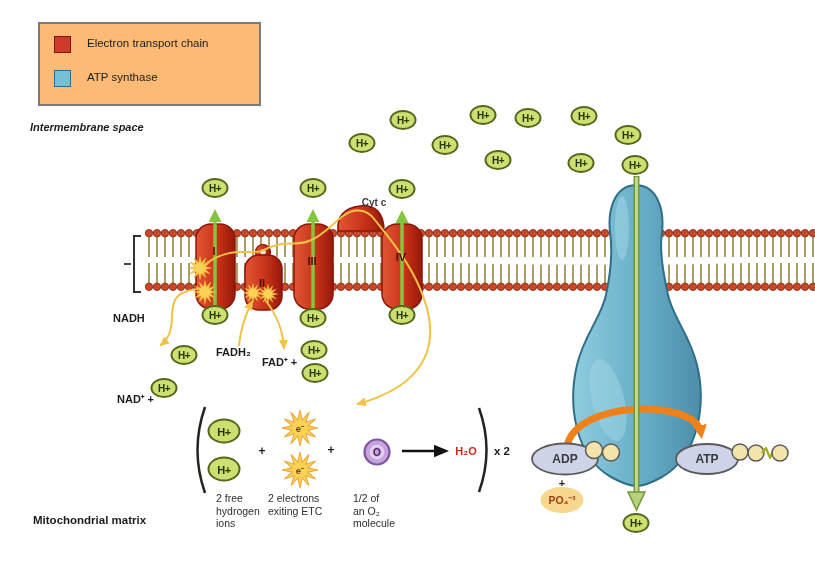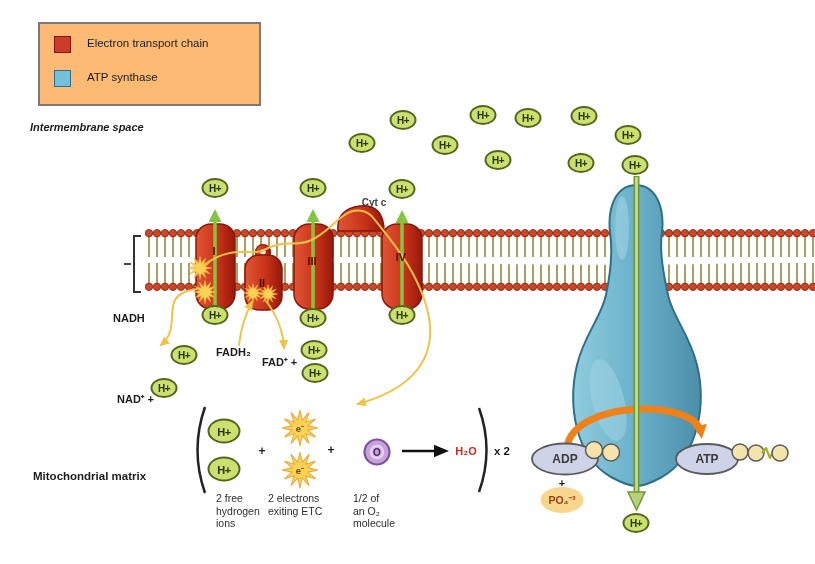--- a/index.html
+++ b/index.html
@@ -150,21 +150,21 @@
   </svg>
 
   <div class="abs legend" style="left:38px;top:22px;width:219px;height:80px;">
     <div class="sw sw-red" style="left:14px;top:12px;"></div>
     <div class="abs lbl" style="left:47px;top:13px;font-size:11.5px;">Electron transport chain</div>
     <div class="sw sw-blue" style="left:14px;top:46px;"></div>
     <div class="abs lbl" style="left:47px;top:47px;font-size:11.5px;">ATP synthase</div>
   </div>
 
   <div class="abs lbl b" style="left:30px;top:121px;font-size:11px;font-style:italic;">Intermembrane space</div>
-  <div class="abs lbl b" style="left:33px;top:470px;font-size:11.5px;">Mitochondrial matrix</div>
+  <div class="abs lbl b" style="left:33px;top:514px;font-size:11.5px;">Mitochondrial matrix</div>
 
   <div class="cx" style="left:214px;top:251px;">I</div>
   <div class="cx" style="left:262px;top:283px;">II</div>
   <div class="cx" style="left:312px;top:261px;">III</div>
   <div class="cx" style="left:401px;top:257px;">IV</div>
   <div class="abs ctr b" style="left:362px;top:202px;font-size:10px;color:#3d3d3d;margin-left:12px;">Cyt c</div>
 
   <div class="abs lbl b" style="left:113px;top:312px;font-size:11px;">NADH</div>
   <div class="abs lbl b" style="left:117px;top:359px;font-size:11px;margin-top:32px;">NAD⁺ +</div>
   <div class="abs lbl b" style="left:216px;top:346px;font-size:11px;">FADH₂</div>

